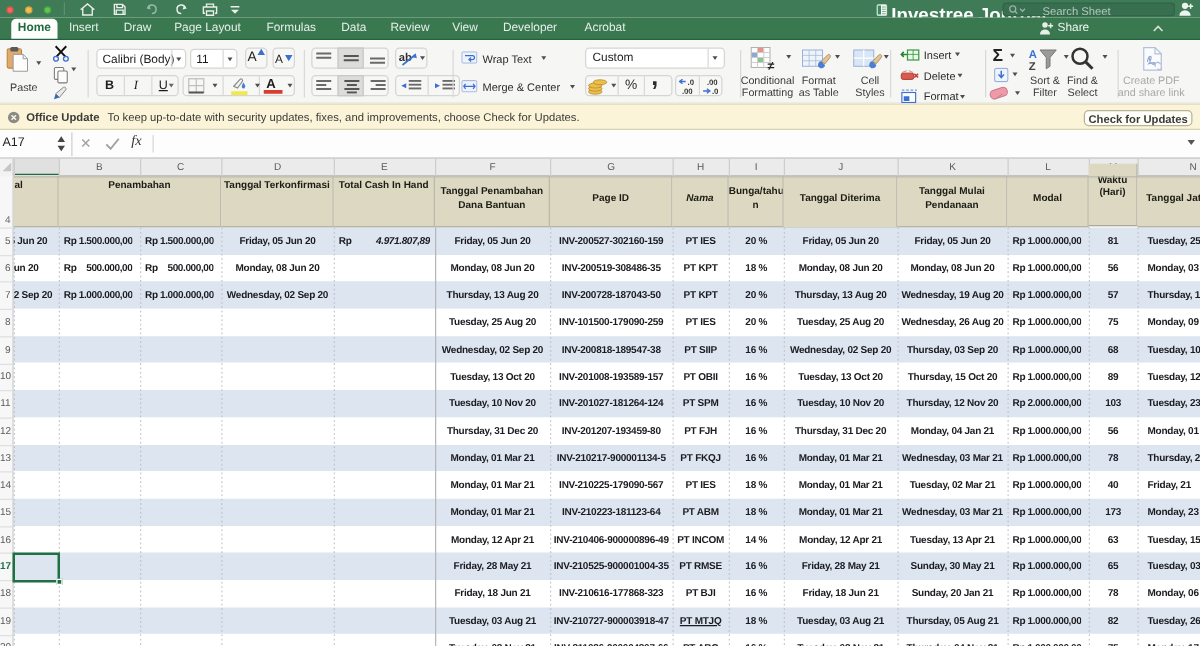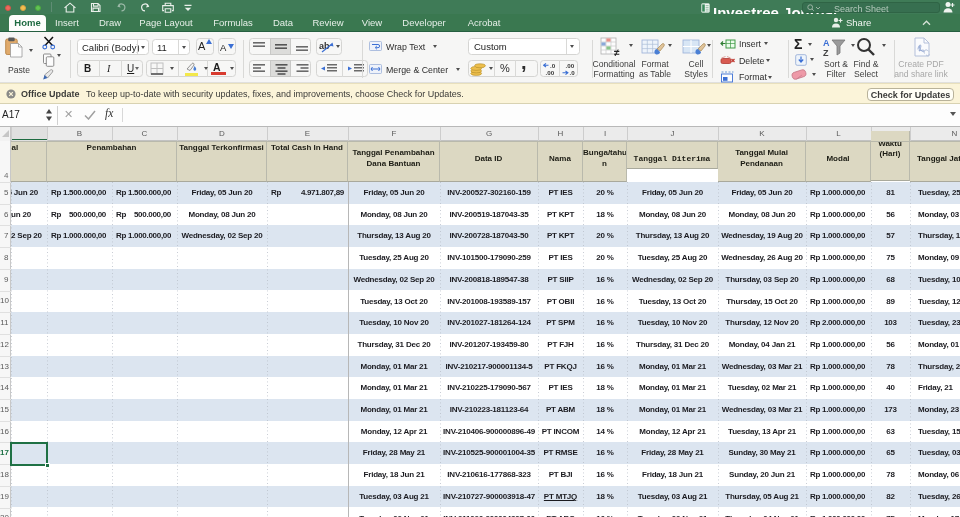--- a/index.html
+++ b/index.html
@@ -439,29 +439,29 @@
 <div class="hc" style="left:11px;top:140.5px;width:36px;height:41.5px;padding:2px 0 0 0;">
     <span style="position:absolute;left:0.5px;top:2.5px;">al</span>
   </div>
 <div class="hc" style="left:47px;top:140.5px;width:130px;height:41.5px;padding:2px 0 0 0;">Penambahan</div>
 <div class="hc" style="left:177px;top:140.5px;width:90px;height:41.5px;padding:2px 0 0 0;">Tanggal Terkonfirmasi</div>
 <div class="hc" style="left:267px;top:140.5px;width:81px;height:41.5px;padding:2px 0 0 0;">Total Cash In Hand</div>
 <div class="hc" style="left:348px;top:140.5px;width:92px;height:41.5px;padding:0;">
     <div style="margin-top:7.5px;line-height:10.5px;">Tanggal Penambahan<br>Dana Bantuan</div>
   </div>
 <div class="hc" style="left:440px;top:140.5px;width:98px;height:41.5px;padding:0;">
-    <div style="margin-top:13px;">Data ID</div>
+    <div style="margin-top:13px;">Page ID</div>
   </div>
 <div class="hc" style="left:538px;top:140.5px;width:45px;height:41.5px;padding:0;">
-    <div style="margin-top:13px;">Nama</div>
+    <div style="margin-top:13px;font-style:italic;">Nama</div>
   </div>
 <div class="hc" style="left:583px;top:140.5px;width:44px;height:41.5px;padding:0;">
     <div style="margin-top:7.5px;line-height:10.5px;">Bunga/tahu<br>n</div>
   </div>
-<div class="hc" style="left:627px;top:140.5px;width:91px;height:28px;padding:0;font-family:Liberation Mono, monospace;">
+<div class="hc" style="left:627px;top:140.5px;width:91px;height:42px;padding:0;">
     <div style="margin-top:13px;">Tanggal Diterima</div>
   </div>
 <div class="hc" style="left:718px;top:140.5px;width:88px;height:41.5px;padding:0;">
     <div style="margin-top:7.5px;line-height:10.5px;">Tanggal Mulai<br>Pendanaan</div>
   </div>
 <div class="hc" style="left:806px;top:140.5px;width:65px;height:41.5px;padding:0;">
     <div style="margin-top:13px;">Modal</div>
   </div>
 <div class="hc" style="left:871px;top:131px;width:39px;height:50px;padding:0;">
     <div style="margin-top:7.5px;line-height:10.5px;">Waktu<br>(Hari)</div>
@@ -500,21 +500,21 @@
 <div class="vline" style="left:806px;top:182.0px;height:335.0px;background-image:linear-gradient(#b6bcc6 35%,rgba(0,0,0,0) 35%);background-size:1px 3.5px;opacity:0.8;"></div>
 <div class="vline" style="left:871px;top:182.0px;height:335.0px;background-image:linear-gradient(#b6bcc6 35%,rgba(0,0,0,0) 35%);background-size:1px 3.5px;opacity:0.8;"></div>
 <div class="vline" style="left:910px;top:182.0px;height:335.0px;background-image:linear-gradient(#b6bcc6 35%,rgba(0,0,0,0) 35%);background-size:1px 3.5px;opacity:0.8;"></div>
 <div class="dc dcl" style="left:11px;top:182.0px;width:36px;height:21.7px;"><span style="margin-left:-3.5px;">5 Jun 20</span></div>
 <div class="dc dcl" style="left:51px;top:182.0px;width:14px;height:21.7px;">Rp</div>
 <div class="dc dcr" style="left:63px;top:182.0px;width:43px;height:21.7px;letter-spacing:-0.3px;">1.500.000,00</div>
 <div class="dc dcl" style="left:116px;top:182.0px;width:14px;height:21.7px;">Rp</div>
 <div class="dc dcr" style="left:128px;top:182.0px;width:43px;height:21.7px;letter-spacing:-0.3px;">1.500.000,00</div>
 <div class="dc" style="left:177px;top:182.0px;width:90px;height:21.7px;">Friday, 05 Jun 20</div>
 <div class="dc dcl" style="left:271px;top:182.0px;width:14px;height:21.7px;">Rp</div>
-<div class="dc dcr" style="left:283px;top:182.0px;width:61px;height:18px;letter-spacing:-0.3px;">4.971.807,89</div>
+<div class="dc dcr" style="left:283px;top:182.0px;width:61px;height:18px;letter-spacing:-0.3px;font-style:italic;">4.971.807,89</div>
 <div class="dc dcl" style="left:11px;top:203.7px;width:36px;height:21.7px;">un 20</div>
 <div class="dc dcl" style="left:51px;top:203.7px;width:14px;height:21.7px;">Rp</div>
 <div class="dc dcr" style="left:63px;top:203.7px;width:43px;height:21.7px;letter-spacing:-0.3px;">500.000,00</div>
 <div class="dc dcl" style="left:116px;top:203.7px;width:14px;height:21.7px;">Rp</div>
 <div class="dc dcr" style="left:128px;top:203.7px;width:43px;height:21.7px;letter-spacing:-0.3px;">500.000,00</div>
 <div class="dc" style="left:177px;top:203.7px;width:90px;height:21.7px;">Monday, 08 Jun 20</div>
 <div class="dc dcl" style="left:11px;top:225.4px;width:36px;height:21.7px;">2 Sep 20</div>
 <div class="dc dcl" style="left:51px;top:225.4px;width:14px;height:21.7px;">Rp</div>
 <div class="dc dcr" style="left:63px;top:225.4px;width:43px;height:21.7px;letter-spacing:-0.3px;">1.000.000,00</div>
 <div class="dc dcl" style="left:116px;top:225.4px;width:14px;height:21.7px;">Rp</div>
@@ -524,21 +524,21 @@
 <div class="dc" style="left:440px;top:182.0px;width:98px;height:21.7px;">INV-200527-302160-159</div>
 <div class="dc" style="left:538px;top:182.0px;width:45px;height:21.7px;">PT IES</div>
 <div class="dc" style="left:583px;top:182.0px;width:44px;height:21.7px;">20 %</div>
 <div class="dc" style="left:627px;top:182.0px;width:91px;height:21.7px;">Friday, 05 Jun 20</div>
 <div class="dc" style="left:718px;top:182.0px;width:88px;height:21.7px;">Friday, 05 Jun 20</div>
 <div class="dc dcl" style="left:810px;top:182.0px;width:14px;height:21.7px;">Rp</div>
 <div class="dc dcr" style="left:822px;top:182.0px;width:43px;height:21.7px;letter-spacing:-0.3px;">1.000.000,00</div>
 <div class="dc" style="left:871px;top:182.0px;width:39px;height:21.7px;">81</div>
 <div class="dc dcl" style="left:910px;top:182.0px;width:89px;height:21.7px;padding-left:8px;">Tuesday, 25</div>
 <div class="dc" style="left:348px;top:203.7px;width:92px;height:21.7px;">Monday, 08 Jun 20</div>
-<div class="dc" style="left:440px;top:203.7px;width:98px;height:21.7px;">INV-200519-187043-35</div>
+<div class="dc" style="left:440px;top:203.7px;width:98px;height:21.7px;">INV-200519-308486-35</div>
 <div class="dc" style="left:538px;top:203.7px;width:45px;height:21.7px;">PT KPT</div>
 <div class="dc" style="left:583px;top:203.7px;width:44px;height:21.7px;">18 %</div>
 <div class="dc" style="left:627px;top:203.7px;width:91px;height:21.7px;">Monday, 08 Jun 20</div>
 <div class="dc" style="left:718px;top:203.7px;width:88px;height:21.7px;">Monday, 08 Jun 20</div>
 <div class="dc dcl" style="left:810px;top:203.7px;width:14px;height:21.7px;">Rp</div>
 <div class="dc dcr" style="left:822px;top:203.7px;width:43px;height:21.7px;letter-spacing:-0.3px;">1.000.000,00</div>
 <div class="dc" style="left:871px;top:203.7px;width:39px;height:21.7px;">56</div>
 <div class="dc dcl" style="left:910px;top:203.7px;width:89px;height:21.7px;padding-left:8px;">Monday, 03</div>
 <div class="dc" style="left:348px;top:225.4px;width:92px;height:21.7px;">Thursday, 13 Aug 20</div>
 <div class="dc" style="left:440px;top:225.4px;width:98px;height:21.7px;">INV-200728-187043-50</div>
@@ -648,21 +648,21 @@
 <div class="dc" style="left:718px;top:442.4px;width:88px;height:21.7px;">Sunday, 30 May 21</div>
 <div class="dc dcl" style="left:810px;top:442.4px;width:14px;height:21.7px;">Rp</div>
 <div class="dc dcr" style="left:822px;top:442.4px;width:43px;height:21.7px;letter-spacing:-0.3px;">1.000.000,00</div>
 <div class="dc" style="left:871px;top:442.4px;width:39px;height:21.7px;">65</div>
 <div class="dc dcl" style="left:910px;top:442.4px;width:89px;height:21.7px;padding-left:8px;">Tuesday, 03</div>
 <div class="dc" style="left:348px;top:464.1px;width:92px;height:21.7px;">Friday, 18 Jun 21</div>
 <div class="dc" style="left:440px;top:464.1px;width:98px;height:21.7px;">INV-210616-177868-323</div>
 <div class="dc" style="left:538px;top:464.1px;width:45px;height:21.7px;">PT BJI</div>
 <div class="dc" style="left:583px;top:464.1px;width:44px;height:21.7px;">16 %</div>
 <div class="dc" style="left:627px;top:464.1px;width:91px;height:21.7px;">Friday, 18 Jun 21</div>
-<div class="dc" style="left:718px;top:464.1px;width:88px;height:21.7px;">Sunday, 20 Jun 21</div>
+<div class="dc" style="left:718px;top:464.1px;width:88px;height:21.7px;">Sunday, 20 Jan 21</div>
 <div class="dc dcl" style="left:810px;top:464.1px;width:14px;height:21.7px;">Rp</div>
 <div class="dc dcr" style="left:822px;top:464.1px;width:43px;height:21.7px;letter-spacing:-0.3px;">1.000.000,00</div>
 <div class="dc" style="left:871px;top:464.1px;width:39px;height:21.7px;">78</div>
 <div class="dc dcl" style="left:910px;top:464.1px;width:89px;height:21.7px;padding-left:8px;">Monday, 06</div>
 <div class="dc" style="left:348px;top:485.8px;width:92px;height:21.7px;">Tuesday, 03 Aug 21</div>
 <div class="dc" style="left:440px;top:485.8px;width:98px;height:21.7px;">INV-210727-900003918-47</div>
 <div class="dc" style="left:538px;top:485.8px;width:45px;height:21.7px;text-decoration:underline;">PT MTJQ</div>
 <div class="dc" style="left:583px;top:485.8px;width:44px;height:21.7px;">18 %</div>
 <div class="dc" style="left:627px;top:485.8px;width:91px;height:21.7px;">Tuesday, 03 Aug 21</div>
 <div class="dc" style="left:718px;top:485.8px;width:88px;height:21.7px;">Thursday, 05 Aug 21</div>

